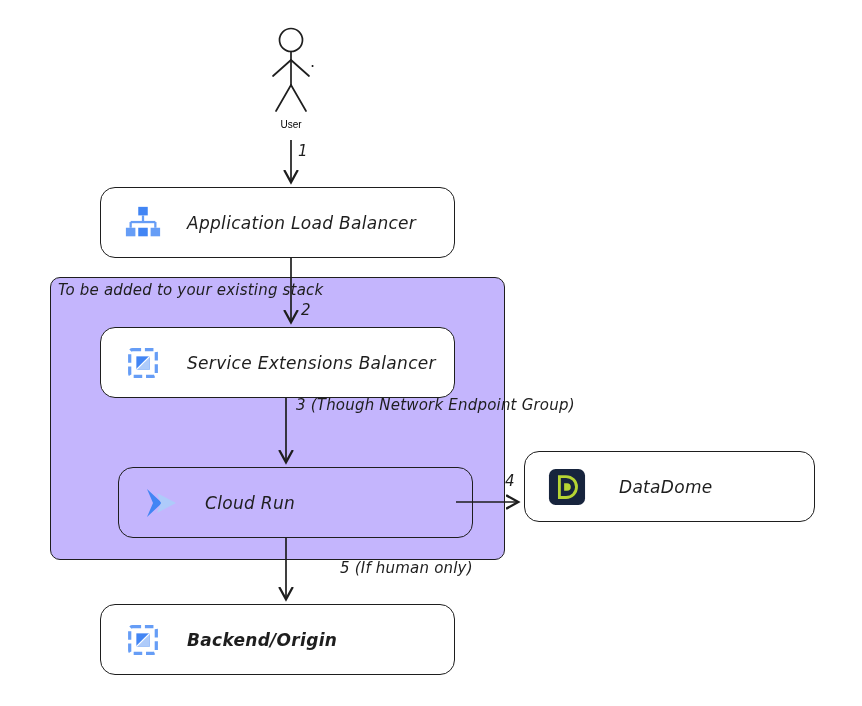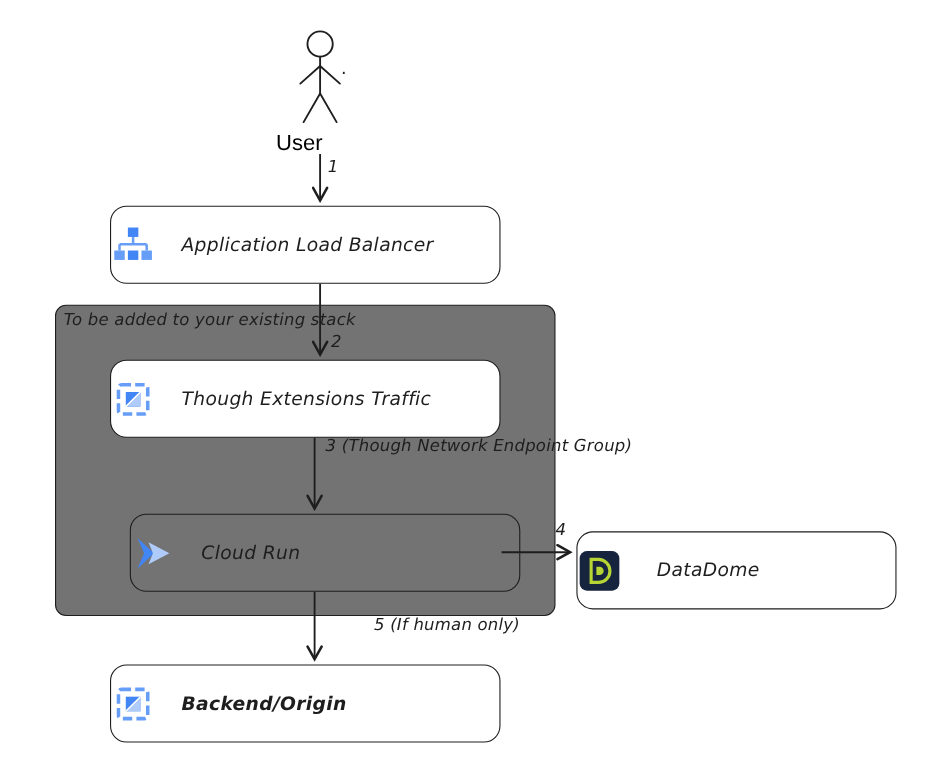--- a/index.html
+++ b/index.html
@@ -6,54 +6,54 @@
   body { background:#ffffff; font-family:"DejaVu Sans", sans-serif; }
   .canvas {
     position:relative; width:862px; height:706px; background:#ffffff; overflow:hidden;
   }
   svg.overlay {
     position:absolute; left:0; top:0; width:862px; height:706px;
     pointer-events:none; z-index:3;
   }
   .container-box {
     position:absolute; left:50px; top:277px; width:455px; height:283px;
-    background:#737373; border:1.6px solid #1e1e1e; border-radius:10px; z-index:1;
+    background:#c4b5fd; border:1.6px solid #1e1e1e; border-radius:10px; z-index:1;
   }
   .container-label {
     position:absolute; left:7px; top:3px;
     font-size:15px; font-style:italic; color:#1e1e1e; letter-spacing:0.2px;
     white-space:nowrap;
   }
   .node {
     position:absolute; height:71px; border:1.6px solid #1e1e1e; border-radius:15px;
     background:#ffffff; display:flex; align-items:center; z-index:2;
-    gap:24px;
+    padding-left:22px; gap:24px;
   }
   .node.transparent { background:transparent;margin-left:18px; }
   .node-label {
     font-size:17px; font-style:italic; color:#1e1e1e; letter-spacing:0.3px;
     white-space:nowrap;
   }
   .icon { width:40px; height:40px; display:inline-flex; align-items:center; justify-content:center; flex:0 0 auto; }
   .edge-label {
     position:absolute; font-size:15px; font-style:italic; color:#1e1e1e;
     letter-spacing:0.2px; white-space:nowrap; z-index:4;
   }
   .actor-label {
-    position:absolute; left:251px; top:119px; width:80px; 
-    font-size:20px; font-style:normal; color:#000; z-index:4;
+    position:absolute; left:251px; top:119px; width:80px; text-align:center;
+    font-size:10px; font-style:normal; color:#000; z-index:4;
     font-family:"Liberation Sans", sans-serif;
   }
   .actor-dot {
     position:absolute; left:310px; top:52px; font-size:16px; color:#1e1e1e; z-index:4;
   }
   #node-alb      { left:100px; top:187px; width:355px; }
   #node-svcext   { left:100px; top:327px; width:355px; }
   #node-cloudrun { left:100px; top:467px; width:355px; }
-  #node-datadome { left:524px; top:483px; width:291px; gap:32px; }
+  #node-datadome { left:524px; top:451px; width:291px; gap:32px; }
   #node-backend  { left:100px; top:604px; width:355px;font-weight:bold; }
 </style>
 </head>
 <body>
 
 <div class="canvas">
 
   <svg class="overlay" viewBox="0 0 862 706">
     <defs>
       <marker id="arrowhead" viewBox="0 0 12 12" refX="9" refY="6" markerWidth="9" markerHeight="9" orient="auto-start-reverse">
@@ -122,21 +122,21 @@
 
   <div class="node" id="node-svcext">
     <span class="icon">
       <svg width="38" height="38" viewBox="0 0 40 40">
         <rect x="6" y="6" width="28" height="28" rx="3" fill="none" stroke="#669df6" stroke-width="3.4" stroke-dasharray="9 4"></rect>
         <rect x="13" y="13" width="14" height="14" fill="#4285f4"></rect>
         <polygon points="13,27 27,27 27,13" fill="#aecbfa"></polygon>
         <line x1="13" y1="27" x2="27" y2="13" stroke="#ffffff" stroke-width="1.4"></line>
       </svg>
     </span>
-    <span class="node-label">Though Extensions Traffic</span>
+    <span class="node-label">Service Extensions Balancer</span>
   </div>
 
   <div class="node transparent" id="node-cloudrun">
     <span class="icon">
       <svg width="40" height="40" viewBox="0 0 40 40">
         <polygon points="6,6 21,20 6,34 12,20" fill="#4285f4"></polygon>
         <polygon points="16,10 35,20 16,30 20,20" fill="#aecbfa"></polygon>
       </svg>
     </span>
     <span class="node-label">Cloud Run</span>

